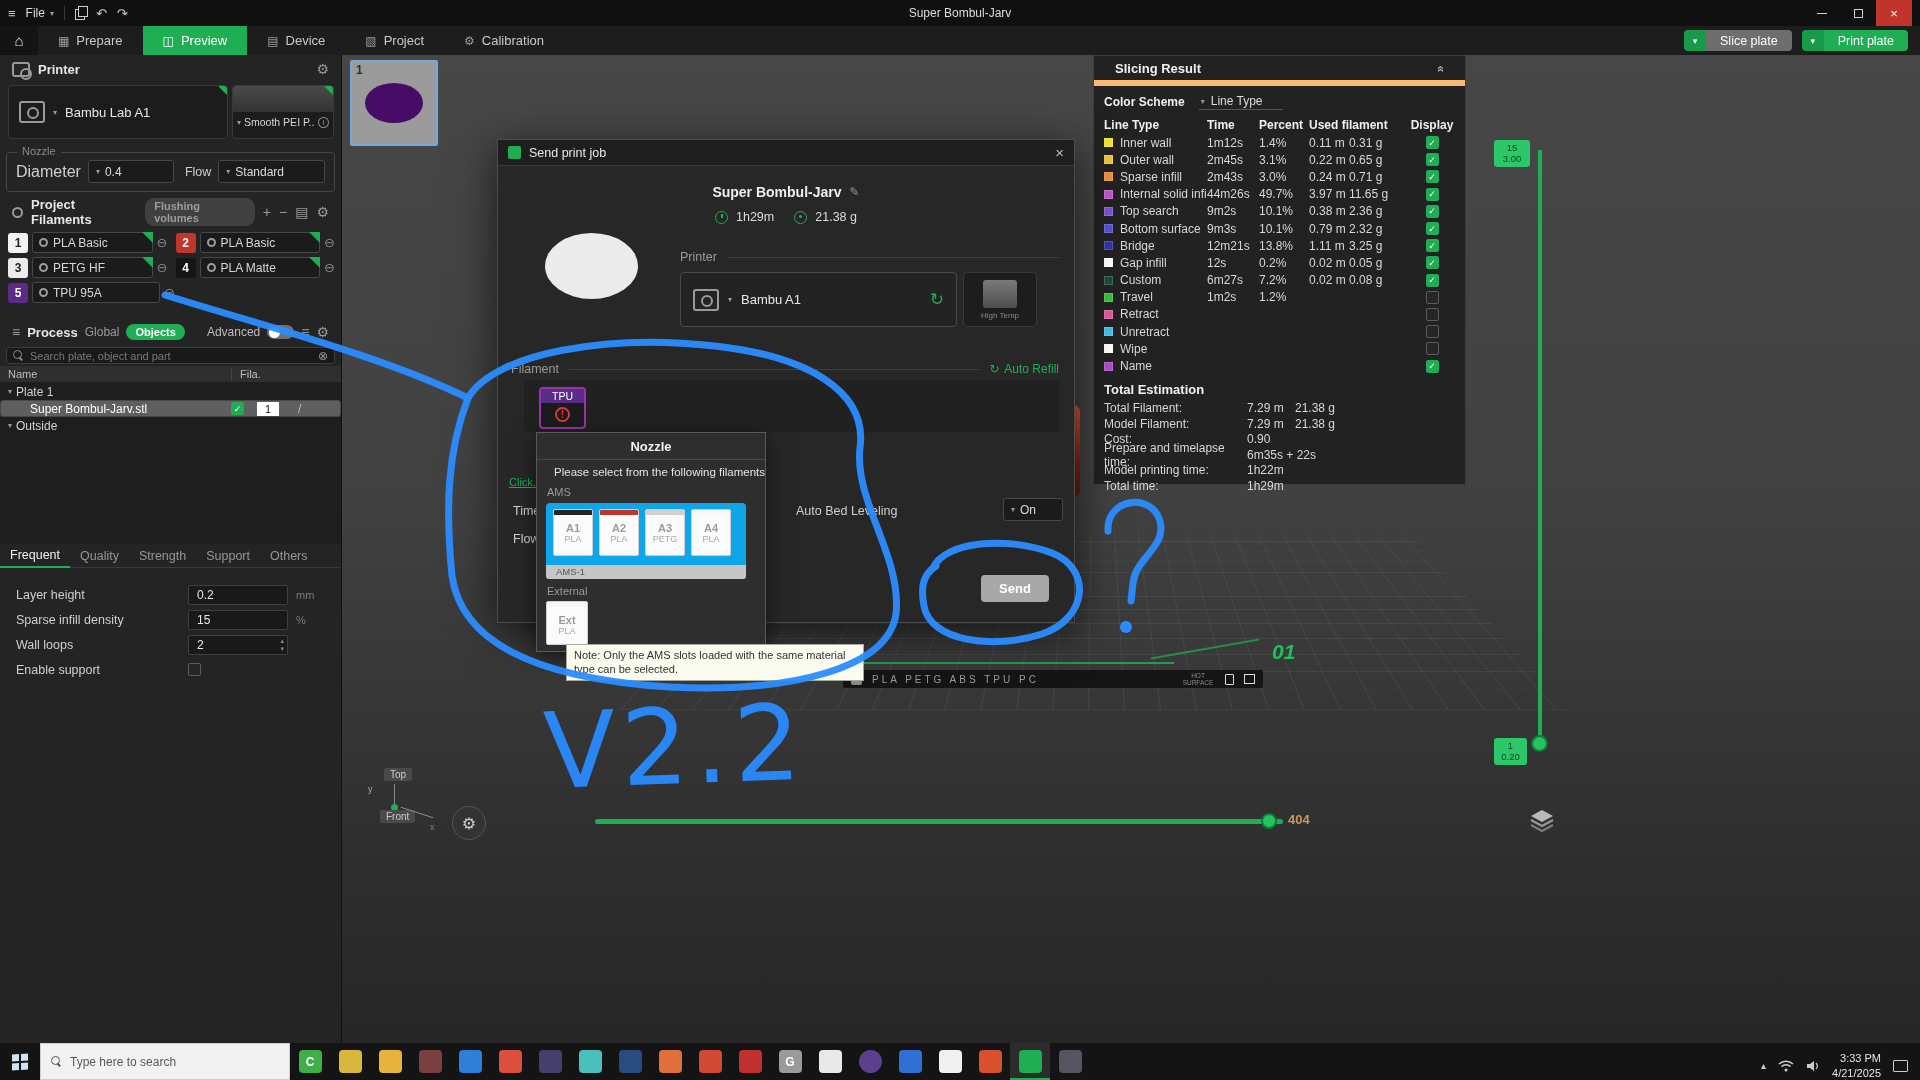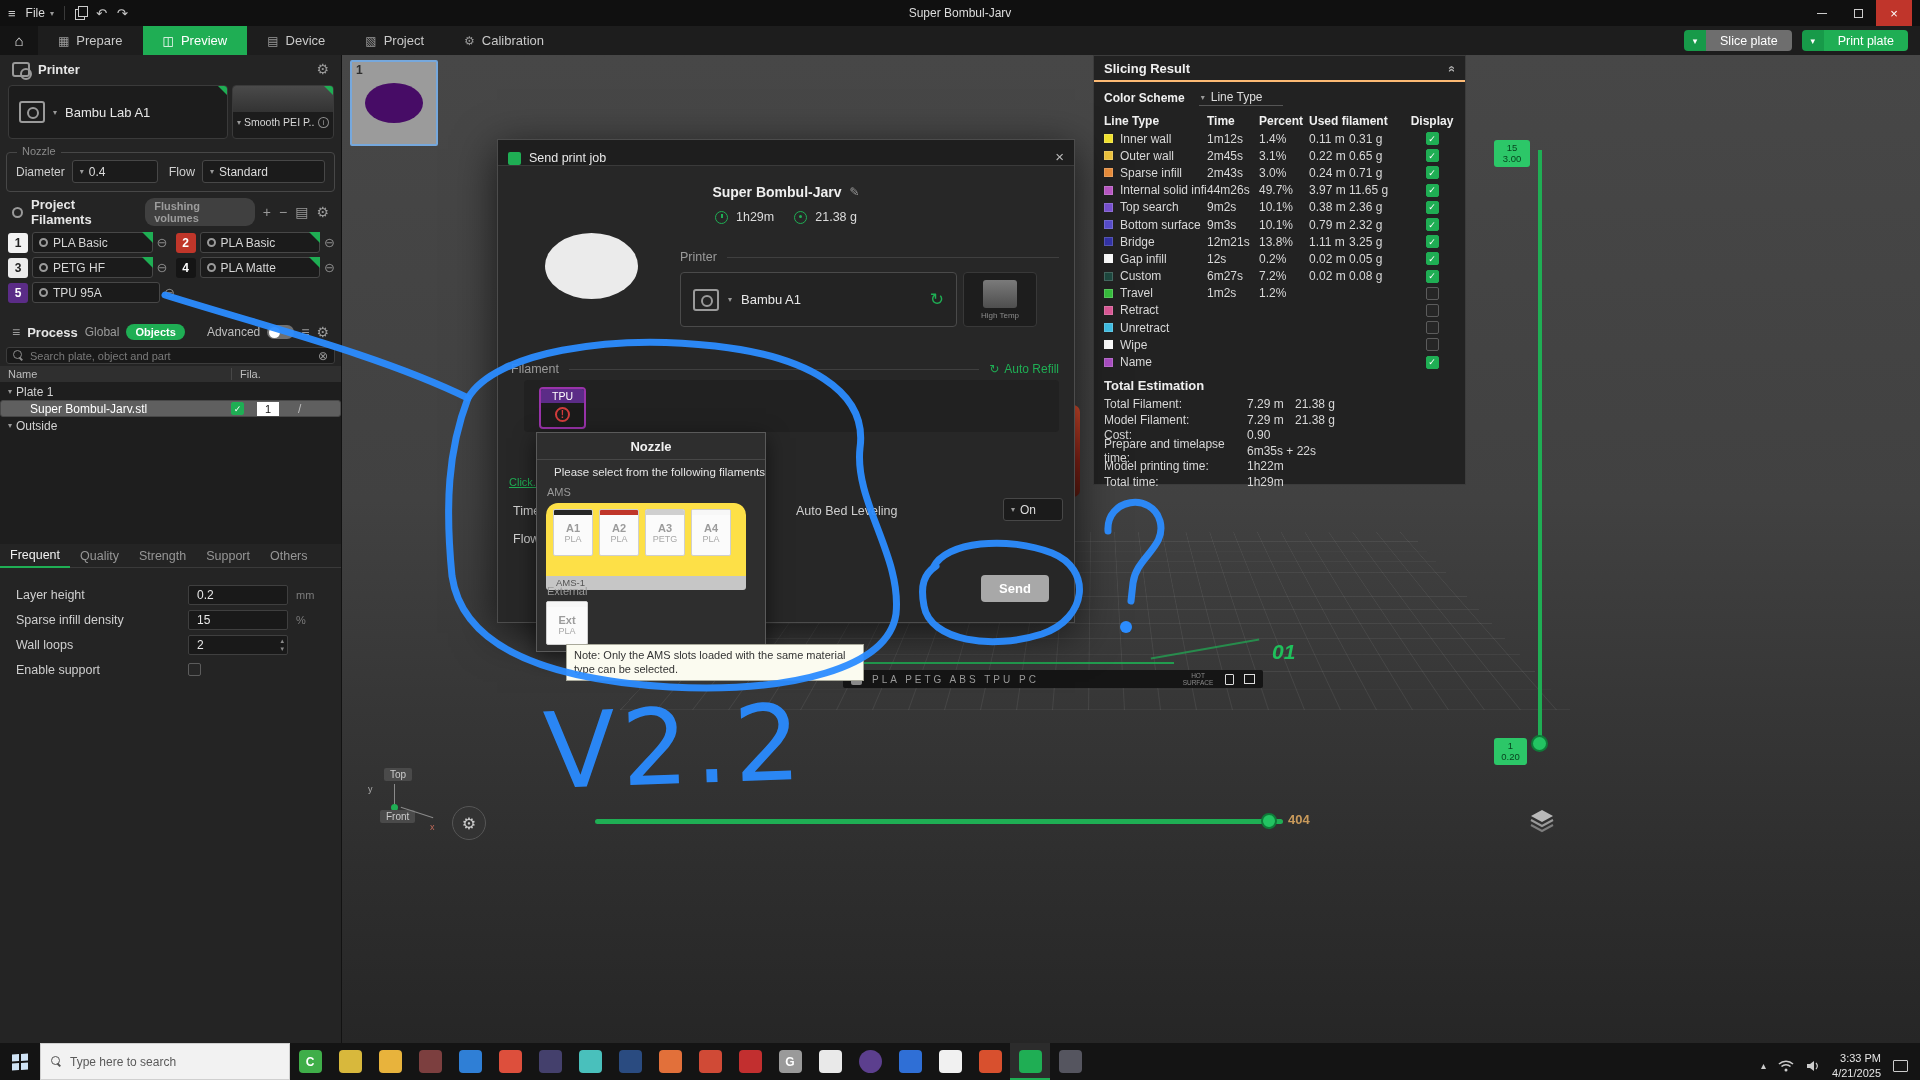--- a/index.html
+++ b/index.html
@@ -81,54 +81,54 @@
   .p-unit{margin-left:8px;color:#7c7c7c;font-size:11px}
   .stepper{position:absolute;right:3px;top:1px;display:flex;flex-direction:column;line-height:8px;font-size:7px;color:#8a8a8a}
   
   .viewportbg{position:absolute;left:342px;top:55px;right:0;bottom:37px;background:linear-gradient(180deg,#474747,#414141 45%,#2e2e2e 82%,#262626);z-index:0}
   .gridfloor{position:absolute;left:620px;top:240px;width:950px;height:470px;
     background:repeating-linear-gradient(90deg,rgba(170,170,170,.12) 0 1px,transparent 1px 36px),
                repeating-linear-gradient(0deg,rgba(170,170,170,.12) 0 1px,transparent 1px 36px);
     transform:perspective(750px) rotateX(55deg);transform-origin:50% 100%;z-index:0}
   
   .slicing{position:absolute;left:1093px;top:55px;width:373px;height:430px;background:rgba(33,33,33,.97);border:1px solid #3c3c3c;z-index:6}
-  .sr-head{display:flex;align-items:flex-end;padding:5px 10px 4px;font-weight:bold;font-size:13px;color:#f0f0f0;border-bottom:2px solid #fdba74}
+  .sr-head{display:flex;align-items:flex-end;padding:5px 21px 4px;font-weight:bold;font-size:13px;color:#f0f0f0;border-bottom:6px solid #fdba74}
   .collapse-ic{margin-left:auto;display:inline-block;transform:rotate(-90deg);color:#aaa;font-size:12px}
   .sr-scheme{display:flex;align-items:center;gap:14px;padding:7px 10px 6px;font-size:12px;color:#f0f0f0}
   .scheme-dd{display:inline-flex;align-items:center;gap:6px;color:#dcdcdc;border-bottom:1px solid #555;padding:1px 20px 1px 2px;font-weight:normal}
   .sr-row{display:flex;align-items:center;height:17.2px;padding:0 10px;font-size:12px;color:#d8d8d8}
   .sr-cols{font-weight:bold;color:#f0f0f0;height:18px}
   .c-label{flex:0 0 103px;display:flex;align-items:center;white-space:nowrap;overflow:hidden}
   .colsq{width:9px;height:9px;margin-right:7px;border:1px solid rgba(255,255,255,.18);flex:0 0 auto}
   .c-time{flex:0 0 52px}.c-pct{flex:0 0 50px}.c-m{flex:0 0 40px}.c-g{flex:0 0 50px}.c-used{flex:0 0 90px}
   .c-disp{margin-left:auto;width:46px;display:flex;justify-content:center}
   .tot-title{padding:7px 10px 4px;font-weight:bold;font-size:13px;color:#f0f0f0}
   .tot-row{display:flex;align-items:center;height:15.5px;padding:0 10px;font-size:12px;color:#d8d8d8}
   .t-label{flex:0 0 143px}.t-v1{flex:0 0 48px}.t-v2{flex:1}
   
   .dialog{position:absolute;left:497px;top:139px;width:578px;height:484px;background:#272727;border:1px solid #4c4c4c;box-shadow:0 10px 40px rgba(0,0,0,.65);z-index:10}
-  .dlg-head{height:26px;background:#1e1e1e;border-bottom:1px solid #3a3a3a;display:flex;align-items:flex-end;gap:8px;padding:0 10px}
+  .dlg-head{height:26px;background:#1e1e1e;border-bottom:1px solid #3a3a3a;display:flex;align-items:center;gap:8px;padding:0 10px}
   .dlg-logo{width:13px;height:13px;background:#1fae54;border-radius:2px}
   .dlg-title{font-size:12.5px;color:#e8e8e8}
   .dlg-close{margin-left:auto;color:#bbb;font-size:15px}
   .hline{flex:1;height:1px;background:#3f3f3f}
   .iclock{width:13px;height:13px;border:1.5px solid #1fae54;border-radius:50%;position:relative;display:inline-block}
   .iclock::after{content:"";position:absolute;left:5px;top:2px;width:1.5px;height:4px;background:#1fae54}
   .ispool{width:13px;height:13px;border:1.5px solid #1fae54;border-radius:50%;position:relative;display:inline-block}
   .ispool::after{content:"";position:absolute;left:3.5px;top:3.5px;width:3px;height:3px;border-radius:50%;background:#1fae54}
   .chip{position:absolute;width:47px;height:42px;background:#1b1b1b;border:2px solid #9933aa;border-radius:4px;display:flex;flex-direction:column;align-items:center;overflow:hidden}
   .chip-label{width:100%;text-align:center;background:#5b2c87;color:#fff;font-size:10.5px;padding:1px 0}
   .iwarn{width:15px;height:15px;border-radius:50%;border:2px solid #d23c3c;color:#d23c3c;display:flex;align-items:center;justify-content:center;font-weight:bold;font-size:10px;margin-top:4px}
   
   .popup{position:absolute;left:536px;top:432px;width:230px;height:220px;background:#2e2e2e;border:1px solid #5a5a5a;box-shadow:0 6px 20px rgba(0,0,0,.55);z-index:12}
   .pp-title{text-align:center;font-weight:bold;font-size:13px;color:#f0f0f0;padding-top:6px}
   .pp-div{height:1px;background:#474747;margin:5px 0 6px}
   .pp-msg{text-align:right;font-size:11.5px;color:#e4e4e4}
   .pp-sec{font-size:11px;color:#9a9a9a;margin:8px 0 4px 10px}
-  .amsbox{position:absolute;left:9px;top:70px;width:200px;height:87px;background:#fde047;border-radius:12px;padding:6px 7px}
+  .amsbox{position:absolute;left:9px;top:70px;width:200px;height:76px;background:#0ea5e9;border-radius:4px;padding:6px 7px}
   .slots{display:flex;gap:6px}
   .slot{width:40px;height:47px;background:#fbfbfb;border:1px solid #cfcfcf;border-radius:2px;display:flex;flex-direction:column;align-items:center;overflow:hidden}
   .slot .bar{width:100%;height:5px}
   .slot .sid{margin-top:7px;font-size:11px;font-weight:bold;color:#9b9b9b}
   .slot .smat{font-size:9px;color:#a8a8a8}
   .amsname{position:absolute;left:0;right:0;bottom:0;height:14px;background:#c6c6c6;border-radius:0 0 3px 3px;font-size:9.5px;color:#555;line-height:14px;padding-left:10px}
   .note{position:absolute;left:566px;top:644px;width:298px;background:#fbfbf0;border:1px solid #a9a99b;color:#333;font-size:11px;padding:3px 7px;z-index:13;line-height:1.3}
   
   .anno{position:absolute;inset:0;z-index:40;pointer-events:none}
   .anno path{stroke:#2b8cff;stroke-width:7;fill:none;stroke-linecap:round;opacity:.95}
@@ -258,21 +258,21 @@
         <span class="cd">▾</span>
         <span style="font-size:10.5px;color:#d6d6d6;white-space:nowrap;overflow:hidden">Smooth PEI P...</span>
         <span class="iinfo push">i</span>
       </div>
       <i class="corner"></i>
     </div>
 
     <div class="fieldset" style="left:6px;top:97px;right:6px;height:40px">
       <span class="legend">Nozzle</span>
       <div style="display:flex;align-items:center;gap:7px;padding:7px 9px 0">
-        <span style="font-size:12px;color:#cfcfcf">Diameter</span>
+        <span style="font-size:16px;color:#cfcfcf">Diameter</span>
         <span class="sel" style="width:86px">
           <span class="cd">▾</span>
           <span>0.4</span>
         </span>
         <span style="font-size:12.5px;color:#cfcfcf;margin-left:4px">Flow</span>
         <span class="sel" style="flex:1">
           <span class="cd">▾</span>
           <span>Standard</span>
         </span>
       </div>

